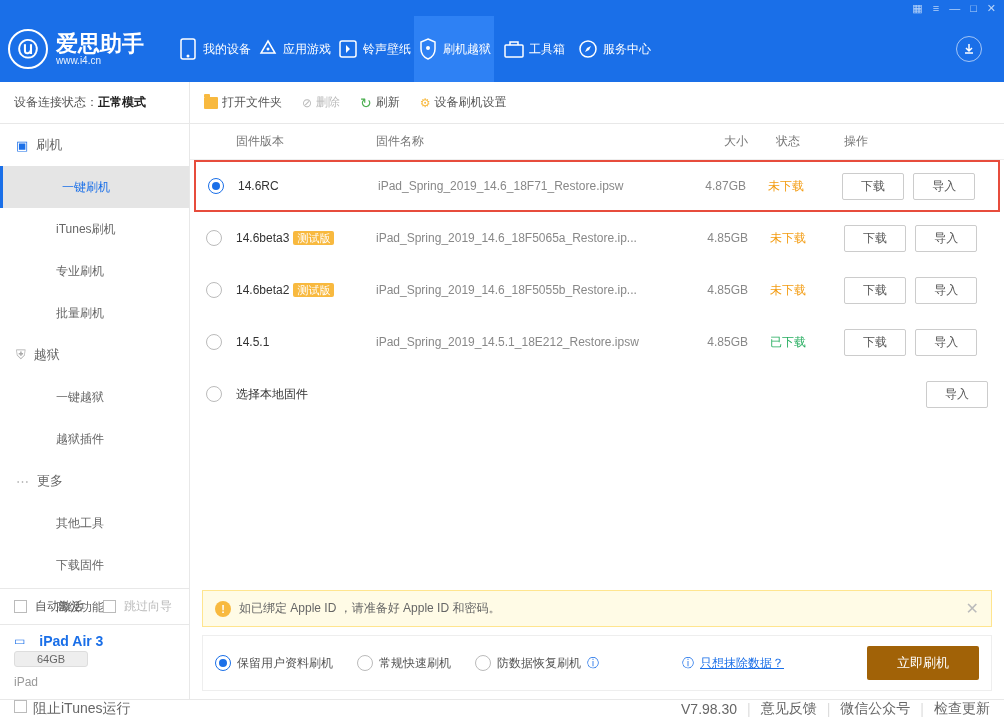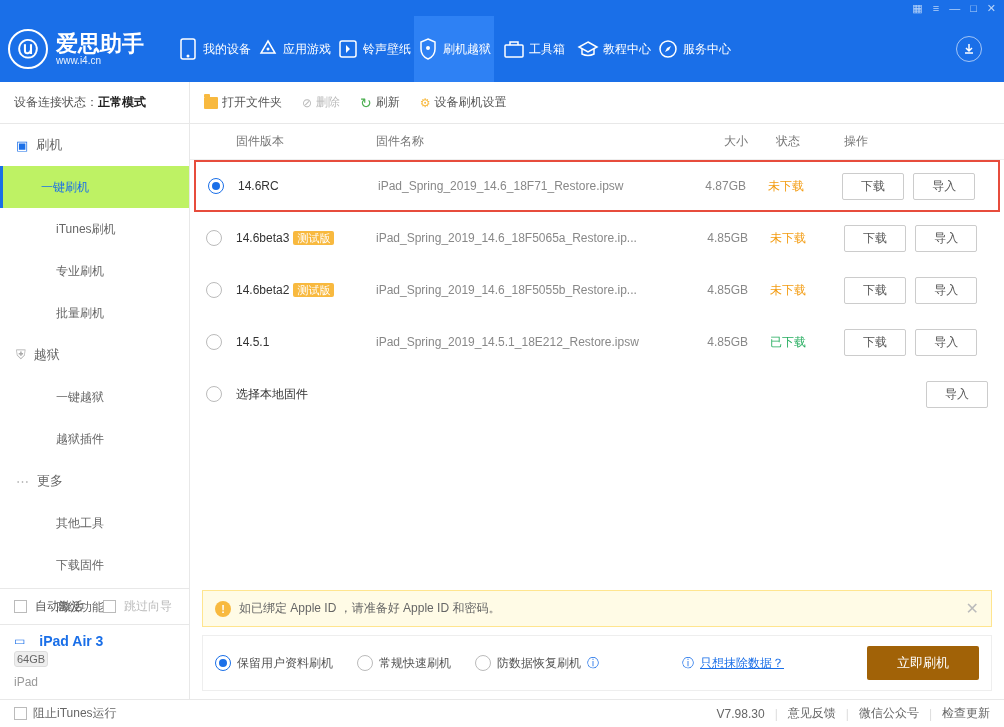--- a/index.html
+++ b/index.html
@@ -32,28 +32,28 @@
 .folder-icon:before { content: ''; position: absolute; top: -3px; left: 0; width: 6px; height: 3px; background: #f8b93f; border-radius: 1px 1px 0 0; }
 .refresh-icon { color: #4caf50; font-size: 14px; }
 .gear-icon { color: #f8b93f; }
 
 
 .main { display: flex; height: calc(727px - 16px - 66px - 42px - 28px); }
 .sidebar { width: 190px; border-right: 1px solid #e8e8e8; overflow-y: auto; position: relative; }
 .side-item { height: 42px; display: flex; align-items: center; padding-left: 38px; color: #444; cursor: pointer; font-size: 13px; }
 .side-item.sub { padding-left: 56px; font-size: 12px; color: #666; }
 .side-item.head { font-weight: normal; color: #666; }
-.side-item.active { background: #bef264; color: #1a6fe8; border-left: 3px solid #1a6fe8; padding-left: 38px; }
+.side-item.active { background: #e5e5e5; color: #1a6fe8; border-left: 3px solid #1a6fe8; padding-left: 59px; }
 .side-item.head { position: relative; }
 .side-item.head .sicon { margin-right: 8px; margin-left: -22px; }
 .sidebar-bottom { position: absolute; bottom: 0; left: 0; right: 0; border-top: 1px solid #e8e8e8; }
 .sb-row { height: 36px; display: flex; align-items: center; padding: 0 14px; gap: 8px; font-size: 12px; color: #555; }
 .checkbox { width: 13px; height: 13px; border: 1px solid #bbb; background: #fff; }
 .device-label { color: #1a6fe8; font-size: 14px; font-weight: bold; }
-.badge { background: #eee; border: 1px solid #ddd; border-radius: 3px; padding: 1px 2px; font-size: 11px; color: #666; }
+.badge { background: #eee; border: 1px solid #ddd; border-radius: 3px; padding: 1px 22px; font-size: 11px; color: #666; }
 
 
 .content { flex: 1; display: flex; flex-direction: column; }
 .table-head { display: flex; height: 36px; align-items: center; border-bottom: 1px solid #eee; color: #777; font-size: 12px; padding: 0 16px; }
 .col-radio { width: 30px; }
 .col-ver { width: 140px; }
 .col-name { flex: 1; }
 .col-size { width: 80px; text-align: right; }
 .col-status { width: 80px; text-align: center; }
 .col-action { width: 160px; padding-left: 16px; }
@@ -74,21 +74,21 @@
 
 .notice { margin: 8px 12px 0; background: #fffbe6; border: 1px solid #ffe58f; padding: 8px 12px; display: flex; align-items: center; font-size: 12px; color: #666; }
 .notice-icon { width: 16px; height: 16px; background: #f8b93f; border-radius: 50%; color: #fff; display: flex; align-items: center; justify-content: center; font-weight: bold; margin-right: 8px; font-size: 11px; }
 .notice-close { margin-left: auto; color: #bbb; cursor: pointer; font-size: 16px; }
 .flash-options { margin: 8px 12px; border: 1px solid #eee; padding: 10px 12px; display: flex; align-items: center; gap: 24px; }
 .opt { display: flex; align-items: flex-start; gap: 6px; font-size: 12px; color: #555; }
 .info-icon { color: #1a6fe8; }
 .link { color: #1a6fe8; text-decoration: underline; cursor: pointer; }
 .flash-btn { margin-left: auto; background: #a16207; color: #fff; border: none; padding: 8px 30px; border-radius: 2px; cursor: pointer; font-size: 13px; }
 
-.statusbar { height: 28px; border-top: 1px solid #e8e8e8; display: flex; align-items: center; padding: 0 14px; font-size: 12px; color: #666; }
+.statusbar { height: 28px; border-top: 1px solid #e8e8e8; display: flex; align-items: flex-start; padding: 0 14px; font-size: 14px; color: #666; }
 .statusbar .sep { margin: 0 10px; color: #ddd; }
 .statusbar .right { margin-left: auto; display: flex; align-items: center; }
 
 .content-inner { flex: 1; overflow: hidden; display: flex; flex-direction: column; }
 .table-body { flex: 1; }
 </style>
 </head>
 <body>
 
 <div class="titlebar">
@@ -145,29 +145,20 @@
       <span>刷机越狱</span>
     </div>
     <div class="nav-item">
       <div class="nav-icon">
           <svg width="22" height="18" viewBox="0 0 22 18">
             <rect x="2" y="5" width="18" height="12" rx="1" fill="none" stroke="#fff" stroke-width="1.5"></rect>
             <path d="M7 5 L7 2 L15 2 L15 5" fill="none" stroke="#fff" stroke-width="1.5"></path>
           </svg>
         </div>
       <span>工具箱</span>
-    </div>
-    <div class="nav-item">
-      <div class="nav-icon">
-          <svg width="22" height="18" viewBox="0 0 22 18">
-            <path d="M11 2 L20 7 L11 12 L2 7 Z" fill="none" stroke="#fff" stroke-width="1.5"></path>
-            <path d="M5 9 L5 14 Q11 17 17 14 L17 9" fill="none" stroke="#fff" stroke-width="1.5"></path>
-          </svg>
-        </div>
-      <span>教程中心</span>
     </div>
     <div class="nav-item">
       <div class="nav-icon">
           <svg width="20" height="20" viewBox="0 0 20 20">
             <circle cx="10" cy="10" r="8" fill="none" stroke="#fff" stroke-width="1.5"></circle>
             <path d="M13 7 L11 11 L7 13 L9 9 Z" fill="#fff"></path>
           </svg>
         </div>
       <span>服务中心</span>
     </div>

